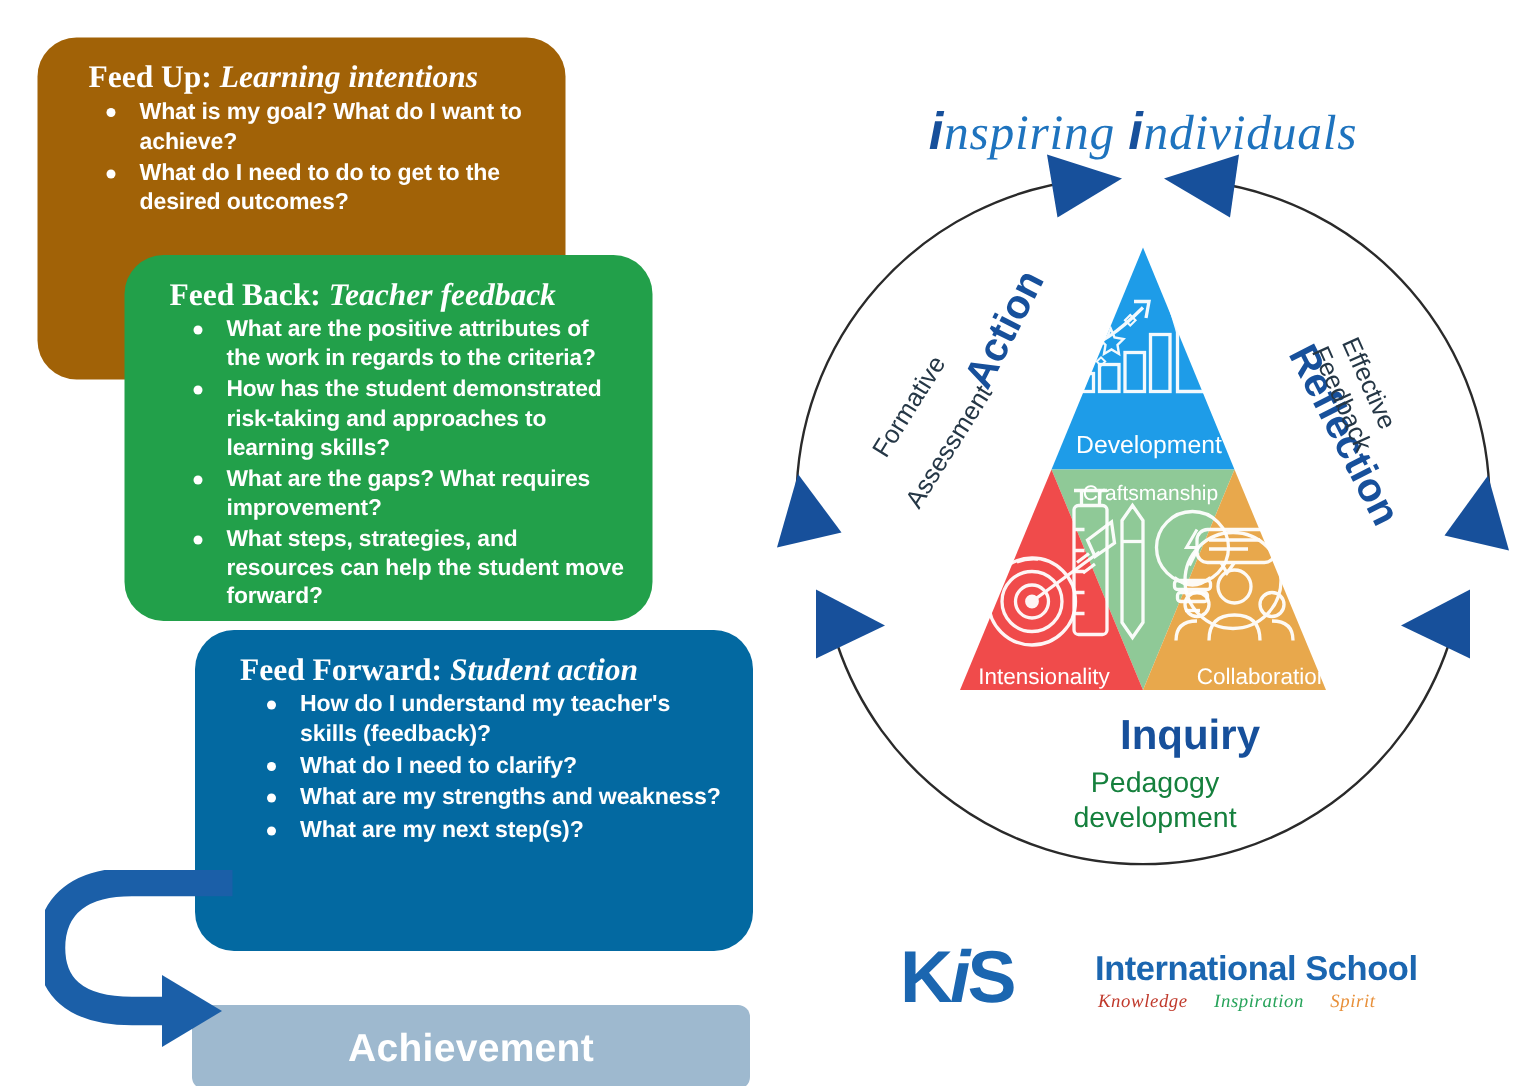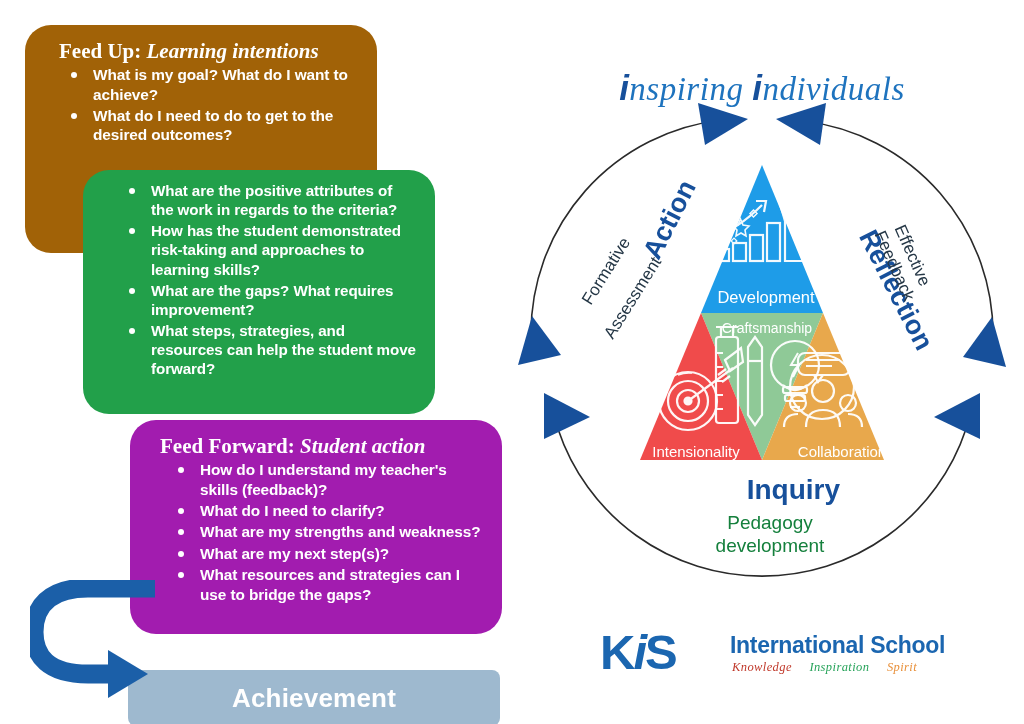--- a/index.html
+++ b/index.html
@@ -53,21 +53,21 @@
 
   #card-feedup{left:25px;top:25px;width:352px;height:228px;background:#a16207;z-index:3;}
   #card-feedup .card-title{padding-left:16px;}
   #card-feedup ul{padding-left:50px;}
 
   #card-feedback{left:83px;top:170px;width:352px;height:244px;background:#22A04A;z-index:4;}
   #card-feedback .card-title{padding-left:12px;}
   #card-feedback ul{padding-left:50px;}
   #card-feedback li{font-size:15.2px;}
 
-  #card-feedforward{left:130px;top:420px;width:372px;height:214px;background:#a21caf;z-index:5;}
+  #card-feedforward{left:130px;top:420px;width:372px;height:214px;background:#0369a1;z-index:5;}
   #card-feedforward .card-title{padding-left:12px;}
   #card-feedforward ul{padding-left:52px;}
   #card-feedforward li{font-size:15.4px;}
 
   #achievement{
     position:absolute;left:128px;top:652px;width:372px;height:56px;
     background:#9EB9CF;border-radius:8px;z-index:6;
     display:flex;align-items:center;justify-content:center;margin-top:18px;
   }
   #achievement .ach-label{
@@ -173,39 +173,42 @@
       <span>Feed Up:</span>
       <span class="em">Learning intentions</span>
     </div>
     <ul>
       <li>What is my goal? What do I want to achieve?</li>
       <li>What do I need to do to get to the desired outcomes?</li>
     </ul>
   </div>
 
   <div class="card" id="card-feedback">
+    <div class="card-title">
+      <span>Feed Back:</span>
+      <span class="em">Teacher feedback</span>
+    </div>
     <ul>
       <li>What are the positive attributes of the work in regards to the criteria?</li>
       <li>How has the student demonstrated risk-taking and approaches to learning skills?</li>
       <li>What are the gaps? What requires improvement?</li>
       <li>What steps, strategies, and resources can help the student move forward?</li>
     </ul>
   </div>
 
   <div class="card" id="card-feedforward">
     <div class="card-title">
       <span>Feed Forward:</span>
       <span class="em">Student action</span>
     </div>
     <ul>
       <li>How do I understand my teacher's skills (feedback)?</li>
       <li>What do I need to clarify?</li>
       <li>What are my strengths and weakness?</li>
       <li>What are my next step(s)?</li>
-      <li>What resources and strategies can I use to bridge the gaps?</li>
     </ul>
   </div>
 
   <div id="achievement">
     <span class="ach-label">Achievement</span>
   </div>
 
   <svg id="loop-arrow" viewBox="0 0 140 130">
     <path d="M125,8 L58,8 C18,8 4,28 4,52 C4,76 18,94 58,94 L84,94" fill="none" stroke="#1B5FA8" stroke-width="19" stroke-linecap="butt"></path>
     <path d="M78,70 L118,94 L78,118 Z" fill="#1B5FA8"></path>

